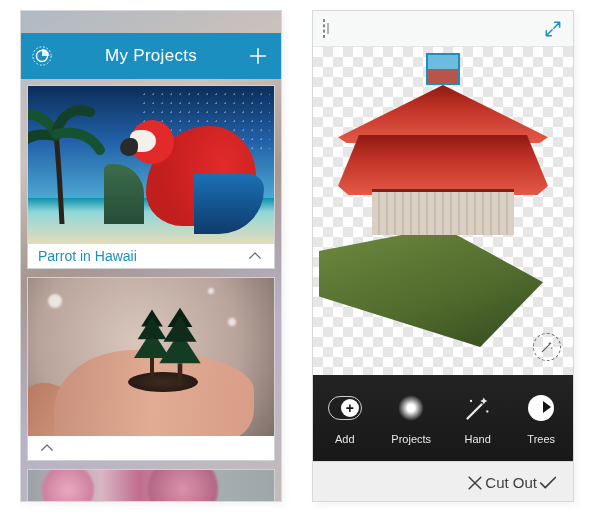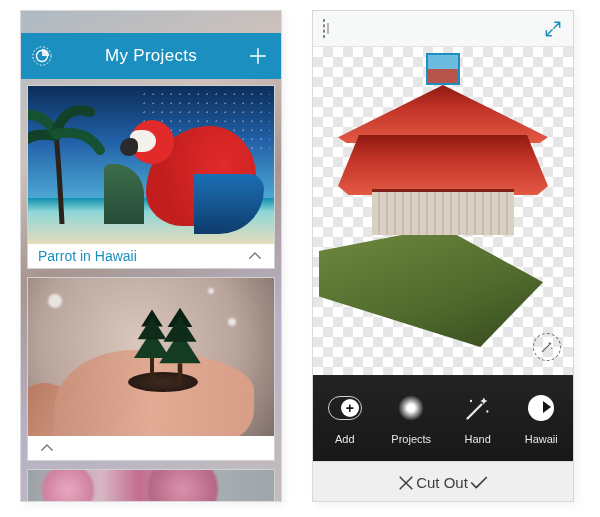--- a/index.html
+++ b/index.html
@@ -199,21 +199,21 @@
     display:flex; align-items:center; justify-content:flex-end; padding:2px;
   }
   .pill .knob{ width:18px; height:18px; border-radius:50%; background:#fff; color:#111; display:flex; align-items:center; justify-content:center; font-size:14px; font-weight:600;}
   .feather-dot{ width:26px; height:26px; border-radius:50%; background: radial-gradient(circle,#fff 0%,#fff 20%, rgba(255,255,255,0) 70%); }
   .auto-stars{ position:relative; width:28px; height:28px; color:#e9e9e9;}
   .invert-ic{ width:26px; height:26px; border-radius:50%; background:#fff; position:relative; }
   .invert-ic::after{ content:""; position:absolute; right:3px; top:6px; width:0; height:0;
     border-left:8px solid #151515; border-top:6px solid transparent; border-bottom:6px solid transparent;}
   .bottom-row{
     height:42px; background:#efeff0; border-top:1px solid #dadbdc;
-    display:flex; align-items:center; justify-content:center; padding:0 14px;
+    display:flex; align-items:center; justify-content:flex-end; padding:0 14px;
   }
   .bottom-row .title{ font-size:15px; color:#3c3e3f; font-weight:300;}
   .x-icon, .check-icon{ color:#3c3e3f; }
 
   svg{ display:block; }
 </style>
 </head>
 <body>
 
 <div class="phone left">
@@ -364,21 +364,21 @@
           <circle cx="6" cy="6" r="1" fill="#e9e9e9"></circle>
           <circle cx="20" cy="15" r="1" fill="#e9e9e9"></circle>
         </svg>
       </div>
       <span>Hand</span>
     </div>
     <div class="tool">
       <div class="icn">
           <div class="invert-ic"></div>
         </div>
-      <span>Hawaii</span>
+      <span>Trees</span>
     </div>
   </div>
 
   <div class="bottom-row">
     <span class="x-icon">
       <svg width="20" height="20" viewBox="0 0 24 24">
         <path d="M5 5l14 14M19 5L5 19" stroke="#3c3e3f" stroke-width="1.8" stroke-linecap="round"></path>
       </svg>
     </span>
     <span class="title">Cut Out</span>

